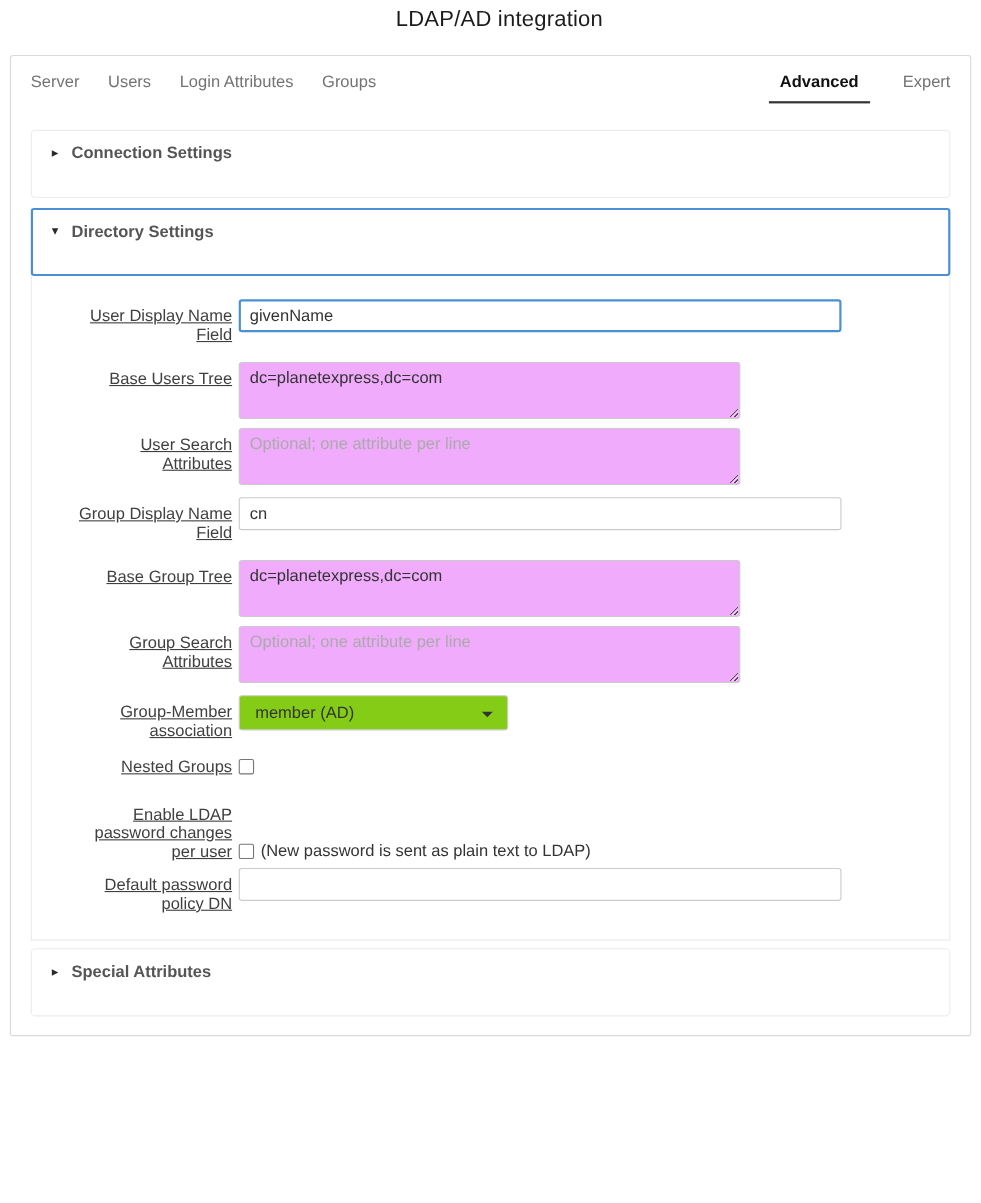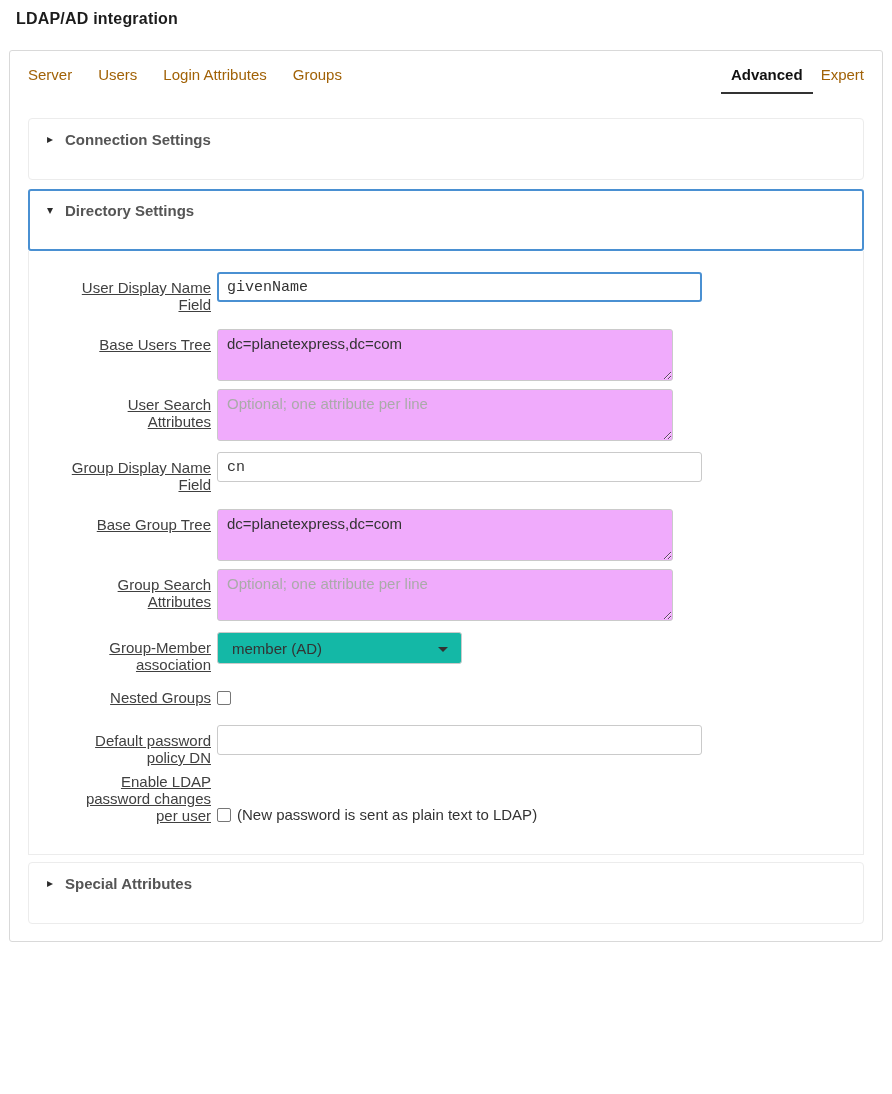--- a/index.html
+++ b/index.html
@@ -5,41 +5,42 @@
   * { box-sizing: border-box; margin: 0; padding: 0; }
   html, body { background: #ffffff; }
   body {
     width: 892px; height: 1094px;
     font-family: "Liberation Sans", sans-serif;
     color: #333;
     position: relative;
     overflow: hidden;
   }
   .page-title {
-    font-size: 16px; font-weight: 700; color: #1c1c1c;
+    font-size: 20px; font-weight: 400; color: #1c1c1c;
     margin: 8px 0 0 16px; line-height: 21px;
     letter-spacing: 0.2px;
+    text-align: center;
   }
   .container {
     width: 874px;
     margin: 21px 0 0 9px;
     border: 1px solid #d9d9d9;
     border-radius: 3px;
     background: #fff;
     padding: 0 18px 17px 18px;
   }
   
   .tabbar {
     display: flex; align-items: flex-start;
     padding-top: 15px;
   }
   .tabs-left { display: flex; gap: 26px; }
-  .tabs-right { display: flex; gap: 8px; margin-left: auto; }
+  .tabs-right { display: flex; gap: 30px; margin-left: auto; }
   .tab {
-    font-size: 15px; color: #a16207; line-height: 17px;
+    font-size: 15px; color: #737373; line-height: 17px;
     padding-bottom: 9px; cursor: pointer; white-space: nowrap;
   }
   .tab.active {
     color: #111; font-weight: 700;
     padding-left: 10px; padding-right: 10px;
     border-bottom: 2px solid #333;
   }
   
   .acc-box {
     border: 1px solid #ececec;
@@ -89,24 +90,24 @@
   .mb16 { margin-bottom: 16px; }
   .mb15 { margin-bottom: 15px; }
   .mb11 { margin-bottom: 11px; }
   .mb8  { margin-bottom: 8px; }
   .mb25 { margin-bottom: 25px; }
   .mb19 { margin-bottom: 19px; }
   .mb6  { margin-bottom: 6px; }
   .mb0  { margin-bottom: 0; }
 
   input[type="text"] {
-    width: 485px; height: 30px;
+    width: 548px; height: 30px;
     border: 1px solid #cacaca; border-radius: 3px;
     padding: 4px 9px;
-    font-family: Liberation Mono, monospace;
+    font-family: Liberation Sans, sans-serif;
     font-size: 15px; color: #333;
     outline: none; background: #fff;
   }
   input[type="text"].focused {
     border: 2px solid #4a90d2;
     padding: 3px 8px;
   }
   textarea {
     display: block;
     width: 456px; height: 52px;
@@ -115,21 +116,21 @@
     font-family: "Liberation Sans", sans-serif;
     font-size: 15px; color: #333;
     outline: none; resize: both; background: #f0abfc;
   }
   ::placeholder { color: #aaa; opacity: 1; }
 
   .select-box {
     position: relative;
     width: 245px; height: 32px;
     border: 1px solid #cacaca; border-radius: 3px;
-    background: #14b8a6;
+    background: #84cc16;
     padding: 7px 14px;
     font-size: 15px; color: #333; line-height: 17px;
     cursor: pointer;
   }
   .select-caret {
     position: absolute; right: 13px; top: 14px;
     width: 0; height: 0;
     border-left: 5px solid transparent;
     border-right: 5px solid transparent;
     border-top: 5px solid #333;
@@ -221,33 +222,33 @@
 
 
     <div class="row cb-row mb19">
       <label>Nested Groups</label>
       <div>
         <input type="checkbox" style="">
       </div>
     </div>
 
 
-    <div class="row mb0">
-      <label>Default password policy DN</label>
-      <input type="text" style="">
-    </div>
-
     <div class="row cb-note-row mb6">
       <label>Enable LDAP password changes per user</label>
       <div class="cb-field">
         <input type="checkbox" style="">
         <span class="cb-note">(New password is sent as plain text to LDAP)</span>
       </div>
     </div>
 
+    <div class="row mb0">
+      <label>Default password policy DN</label>
+      <input type="text" style="">
+    </div>
+
   </div>
 
   <div class="acc-box special">
     <span class="acc-caret">▸</span>
     <span class="acc-title">Special Attributes</span>
   </div>
 
 </div>
 
 </body></html>

